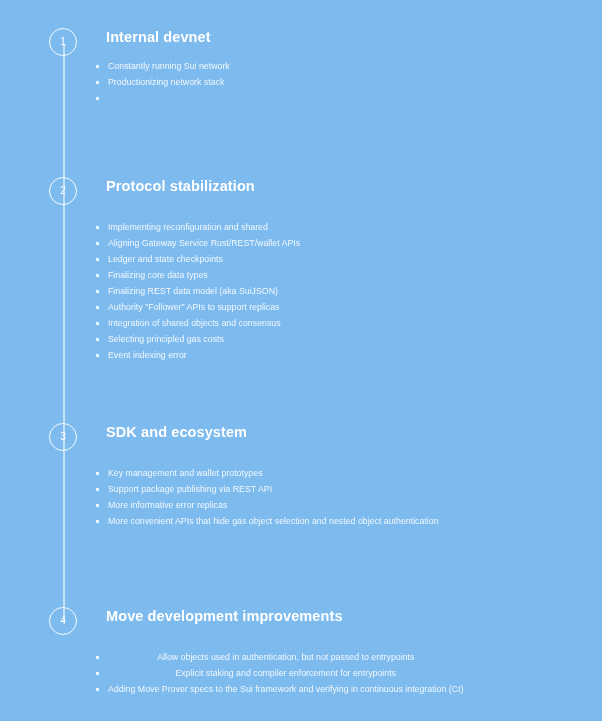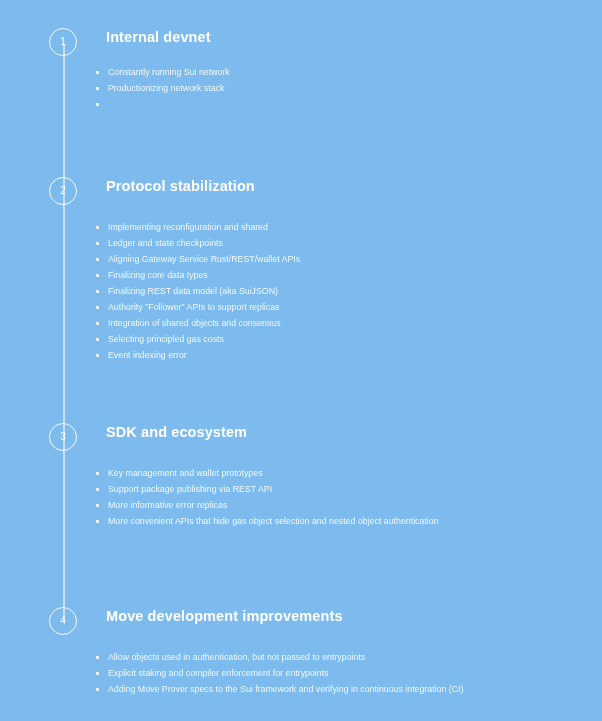--- a/index.html
+++ b/index.html
@@ -99,35 +99,35 @@
 <body>
 
 <div id="roadmap">
   <div class="timeline-spine"></div>
   <div id="sections-host">
       <div class="section" style="top: 28px;">
         <div class="marker">
           <span class="marker-number">1</span>
         </div>
         <div class="section-heading">Internal devnet</div>
-        <ul class="bullet-list" style="top: 36px;">
+        <ul class="bullet-list" style="top: 30px;">
           <li class="bullet-item"><span class="bullet-dot"></span><span>Constantly running Sui network</span></li>
           <li class="bullet-item"><span class="bullet-dot"></span><span>Productionizing network stack</span></li>
           <li class="bullet-item"><span class="bullet-dot"></span></li>
         </ul>
       </div>
       <div class="section" style="top: 177px;">
         <div class="marker">
           <span class="marker-number">2</span>
         </div>
         <div class="section-heading">Protocol stabilization</div>
         <ul class="bullet-list" style="top: 42px;">
           <li class="bullet-item"><span class="bullet-dot"></span><span>Implementing reconfiguration and shared</span></li>
+          <li class="bullet-item"><span class="bullet-dot"></span><span>Aligning Gateway Service Rust/REST/wallet APIs</span></li>
           <li class="bullet-item"><span class="bullet-dot"></span><span>Ledger and state checkpoints</span></li>
-          <li class="bullet-item"><span class="bullet-dot"></span><span>Aligning Gateway Service Rust/REST/wallet APIs</span></li>
           <li class="bullet-item"><span class="bullet-dot"></span><span>Finalizing core data types</span></li>
           <li class="bullet-item"><span class="bullet-dot"></span><span>Finalizing REST data model (aka SuiJSON)</span></li>
           <li class="bullet-item"><span class="bullet-dot"></span><span>Authority "Follower" APIs to support replicas</span></li>
           <li class="bullet-item"><span class="bullet-dot"></span><span>Integration of shared objects and consensus</span></li>
           <li class="bullet-item"><span class="bullet-dot"></span><span>Selecting principled gas costs</span></li>
           <li class="bullet-item"><span class="bullet-dot"></span><span>Event indexing error</span></li>
         </ul>
       </div>
       <div class="section" style="top: 423px;">
         <div class="marker">
@@ -139,20 +139,20 @@
           <li class="bullet-item"><span class="bullet-dot"></span><span>Support package publishing via REST API</span></li>
           <li class="bullet-item"><span class="bullet-dot"></span><span>More informative error replicas</span></li>
           <li class="bullet-item"><span class="bullet-dot"></span><span>More convenient APIs that hide gas object selection and nested object authentication</span></li>
         </ul>
       </div>
       <div class="section" style="top: 607px;">
         <div class="marker">
           <span class="marker-number">4</span>
         </div>
         <div class="section-heading">Move development improvements</div>
-        <ul class="bullet-list" style="top: 42px;">
+        <ul class="bullet-list" style="top: 42px; text-align: center;">
           <li class="bullet-item"><span class="bullet-dot"></span><span>Allow objects used in authentication, but not passed to entrypoints</span></li>
           <li class="bullet-item"><span class="bullet-dot"></span><span>Explicit staking and compiler enforcement for entrypoints</span></li>
           <li class="bullet-item"><span class="bullet-dot"></span><span>Adding Move Prover specs to the Sui framework and verifying in continuous integration (CI)</span></li>
         </ul>
       </div>
     </div>
 </div>
 
 </body></html>

